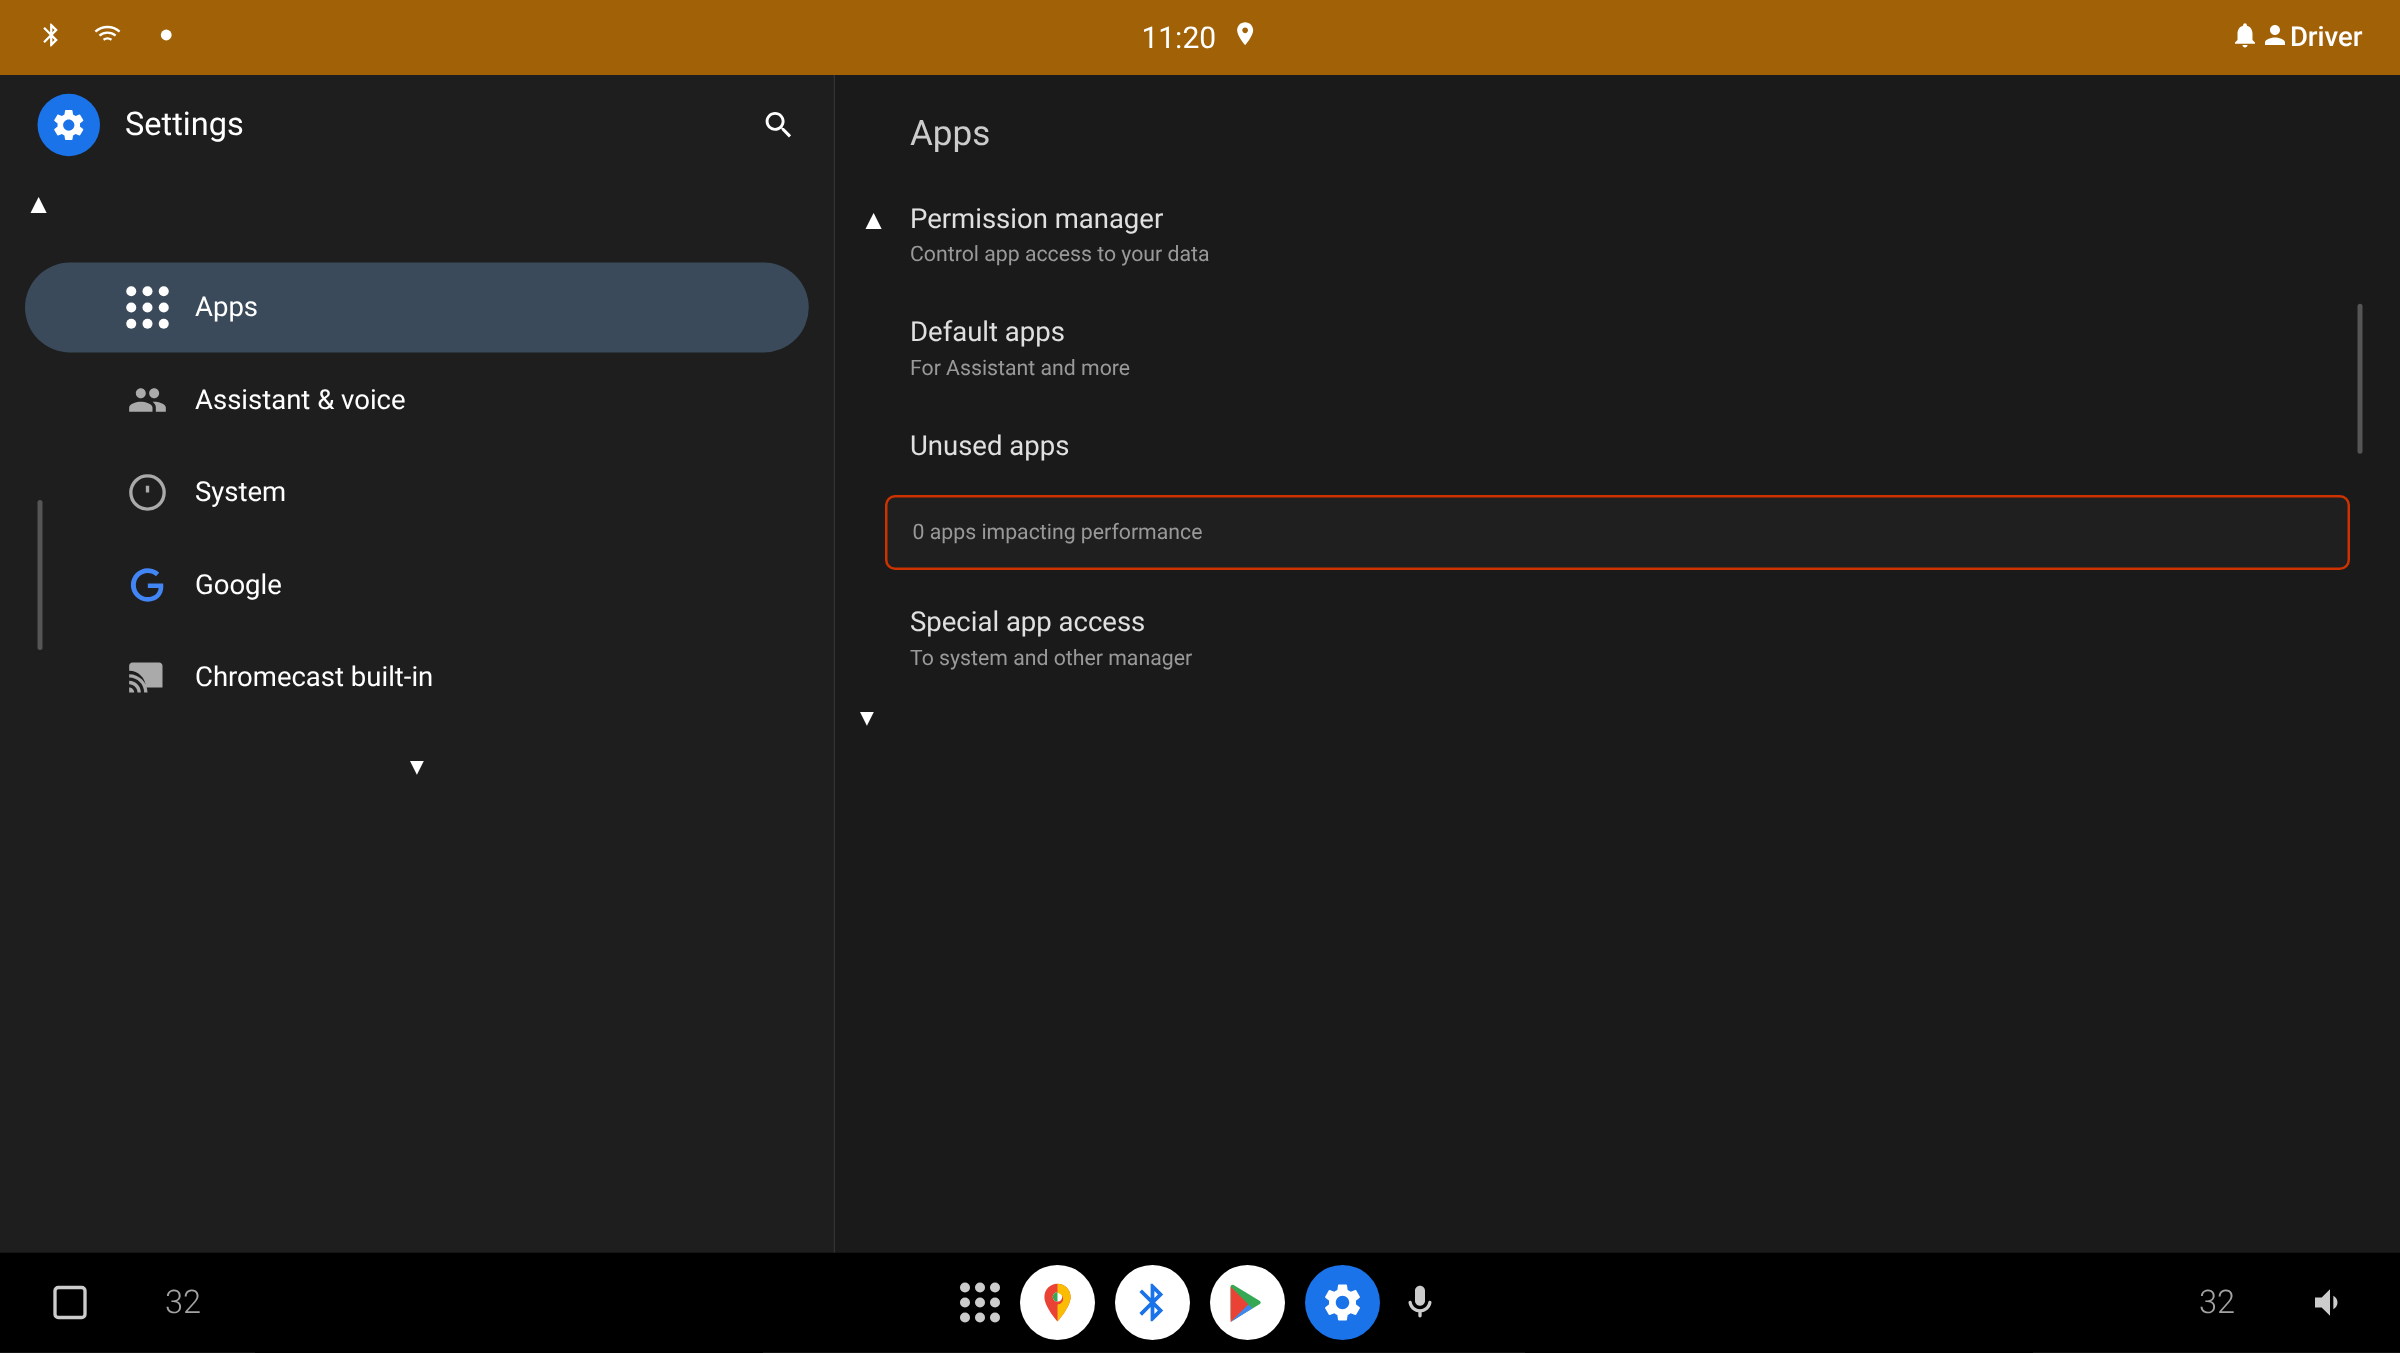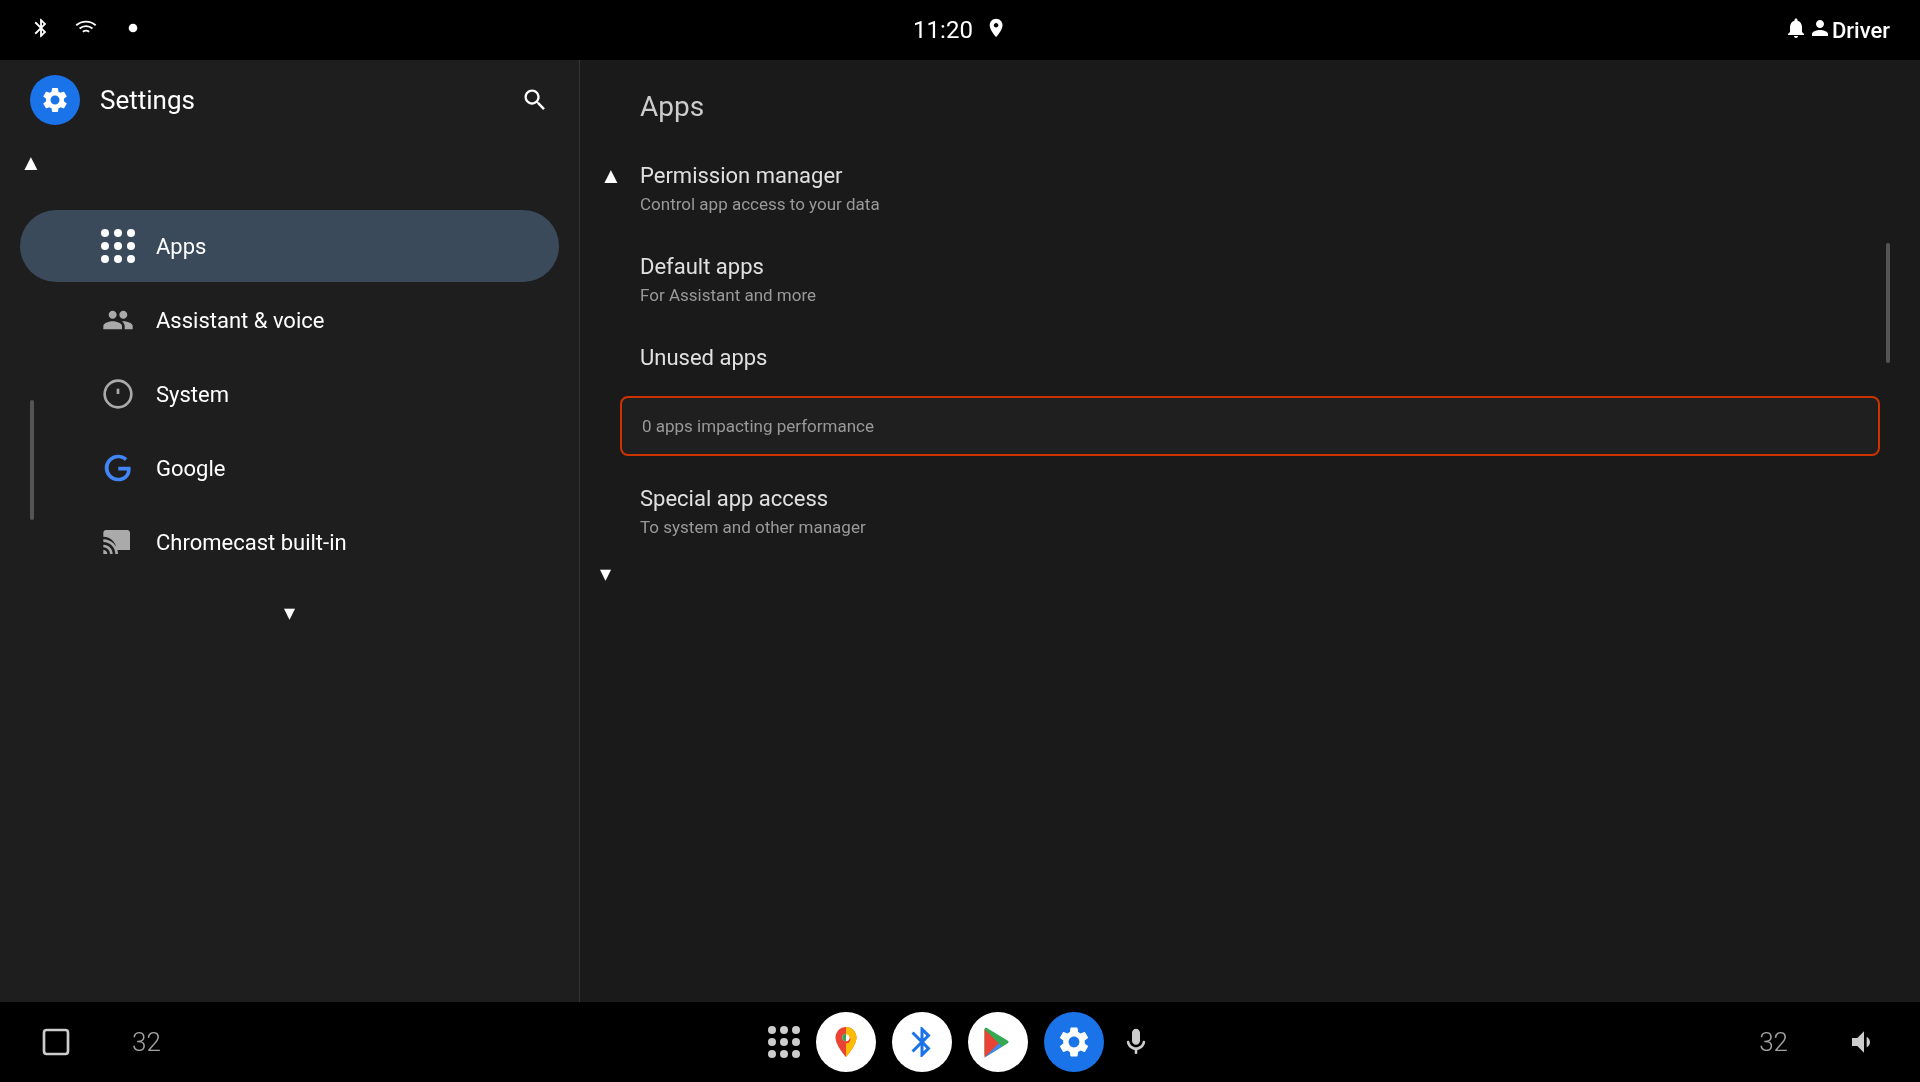--- a/index.html
+++ b/index.html
@@ -10,21 +10,21 @@
       background: #1a1a1a;
       color: #ffffff;
       font-family: 'Roboto', Arial, sans-serif;
       overflow: hidden;
       position: relative;
     }
 
     
     .status-bar {
       height: 60px;
-      background: #000000;
+      background: #a16207;
       display: flex;
       align-items: center;
       justify-content: space-between;
       padding: 0 30px;
     }
     .status-bar-left {
       display: flex;
       align-items: center;
       gap: 20px;
     }
@@ -45,21 +45,21 @@
     }
 
     
     .main-layout {
       display: flex;
       height: calc(1082px - 60px - 80px);
     }
 
     
     .sidebar {
-      width: 580px;
+      width: 668px;
       background: #1e1e1e;
       border-right: 1px solid #333;
       display: flex;
       flex-direction: column;
       padding-top: 0;
     }
 
     .sidebar-header {
       display: flex;
       align-items: center;

